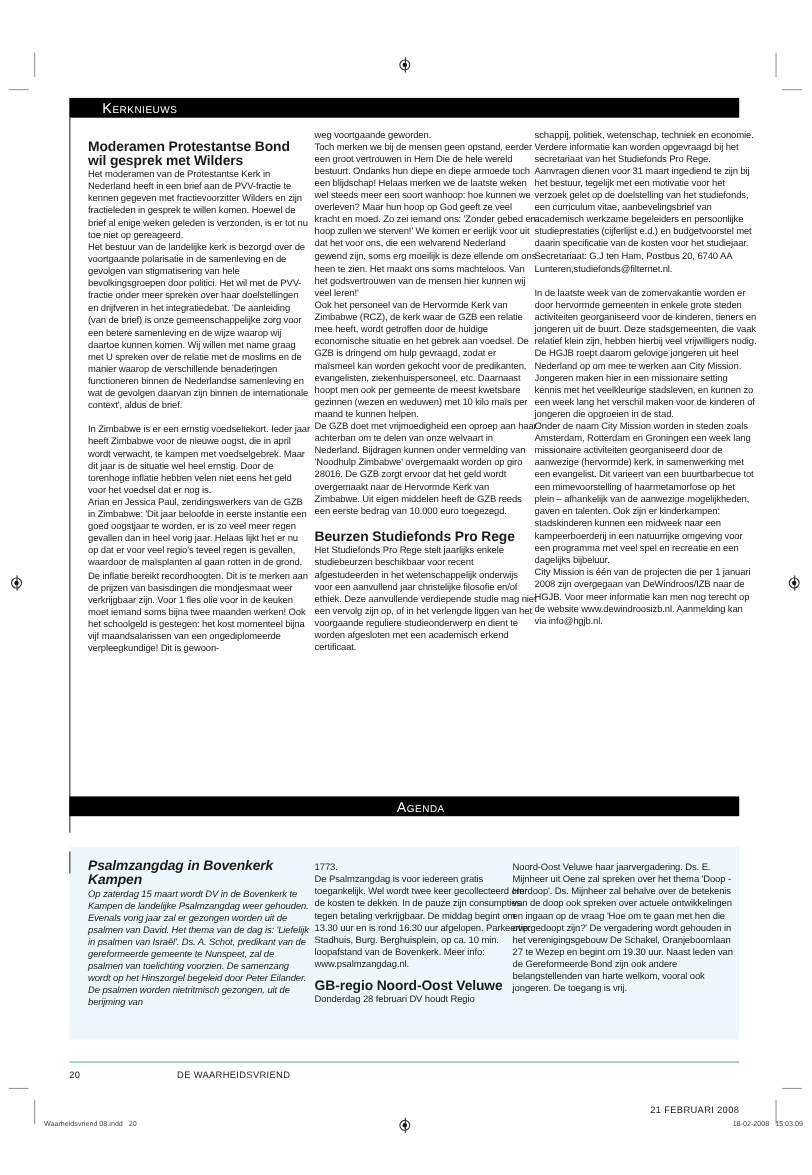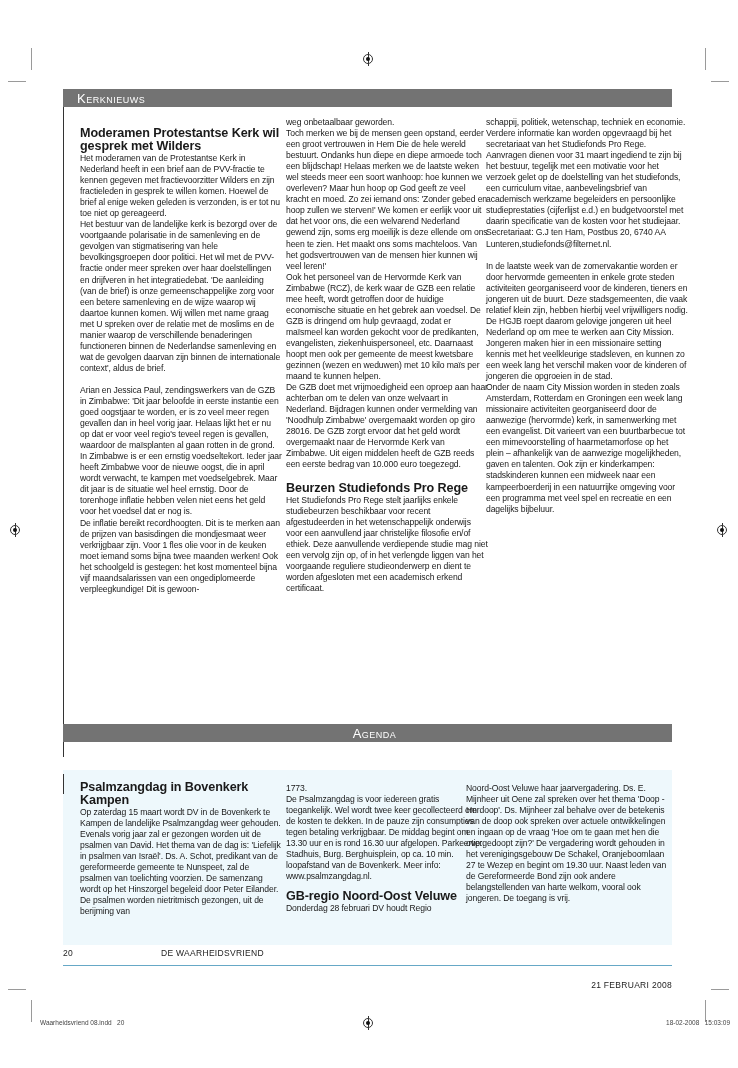--- a/index.html
+++ b/index.html
@@ -2,31 +2,31 @@
 <html><head>
 <meta charset="utf-8">
 <style>
   html, body { margin: 0; padding: 0; background: #ffffff; }
   body { width: 738px; height: 1068px; position: relative; overflow: hidden; font-family: "Liberation Sans", "DejaVu Sans", sans-serif; color: #1a1a1a; }
   .crop { position: absolute; background: #9a9a9a; }
   .reg { position: absolute; width: 10px; height: 10px; border-radius: 50%; border: 1px solid #333; box-sizing: border-box; background: #fff; }
   .reg::after { content: ""; position: absolute; left: 2px; top: 2px; width: 4px; height: 4px; border-radius: 50%; background: #111; }
   .reg::before { content: ""; position: absolute; left: 4px; top: -3px; width: 1px; height: 14px; background: #333; }
 
-  .section-bar { position: absolute; left: 63px; width: 609px; height: 18px; background: #737373; color: #ffffff; font-size: 13px; letter-spacing: 0.5px; line-height: 19px; padding-left: 14px; box-sizing: border-box; font-variant: small-caps; }
+  .section-bar { position: absolute; left: 63px; width: 609px; height: 18px; background: #000000; color: #ffffff; font-size: 13px; letter-spacing: 0.5px; line-height: 19px; padding-left: 30px; box-sizing: border-box; font-variant: small-caps; }
   .section-frame { position: absolute; left: 63px; border-left: 1px solid #333; }
   .agenda-bg { position: absolute; left: 63px; width: 609px; background: #eef8fc; }
 
   .col { position: absolute; width: 202px; font-size: 8.6px; line-height: 11.05px; letter-spacing: -0.1px; }
   .col h2 { font-size: 12.6px; line-height: 13px; margin: 0; font-weight: bold; color: #1a1a1a; letter-spacing: -0.1px; }
   .col p { margin: 0; }
   .col .gap { height: 11px; }
 
   .footer-line { position: absolute; left: 63px; width: 609px; top: 965px; height: 1px; background: #66a8c6; }
-  .footer { position: absolute; top: 948px; font-size: 8.5px; letter-spacing: 0.3px; color: #222; }
+  .footer { position: absolute; top: 972px; font-size: 8.5px; letter-spacing: 0.3px; color: #222; }
   .slug { position: absolute; top: 1019px; font-size: 6.5px; color: #444; }
 </style>
 </head>
 <body>
 
 <div class="crop" style="left:31px;top:48px;width:1px;height:22px;"></div>
 <div class="crop" style="left:8px;top:81px;width:18px;height:1px;"></div>
 <div class="crop" style="left:705px;top:48px;width:1px;height:22px;"></div>
 <div class="crop" style="left:711px;top:81px;width:18px;height:1px;"></div>
 <div class="crop" style="left:31px;top:1000px;width:1px;height:22px;"></div>
@@ -38,54 +38,55 @@
 <div class="reg" style="left:10px;top:525px;"></div>
 <div class="reg" style="left:717px;top:525px;"></div>
 <div class="reg" style="left:363px;top:1018px;"></div>
 
 <div class="section-bar" style="top:89px;">
   <span>Kerknieuws</span>
 </div>
 <div class="section-frame" style="top:107px;height:650px;"></div>
 
 <div class="col" style="left:80px;top:127px;">
-  <h2>Moderamen Protestantse Kerk wil gesprek met Wilders</h2>
+  <h2>Moderamen Protestantse Bond wil gesprek met Wilders</h2>
   <p>Het moderamen van de Protestantse Kerk in Nederland heeft in een brief aan de PVV-fractie te kennen gegeven met fractievoorzitter Wilders en zijn fractieleden in gesprek te willen komen. Hoewel de brief al enige weken geleden is verzonden, is er tot nu toe niet op gereageerd.</p>
   <p>Het bestuur van de landelijke kerk is bezorgd over de voortgaande polarisatie in de samenleving en de gevolgen van stigmatisering van hele bevolkingsgroepen door politici. Het wil met de PVV-fractie onder meer spreken over haar doelstellingen en drijfveren in het integratiedebat. 'De aanleiding (van de brief) is onze gemeenschappelijke zorg voor een betere samenleving en de wijze waarop wij daartoe kunnen komen. Wij willen met name graag met U spreken over de relatie met de moslims en de manier waarop de verschillende benaderingen functioneren binnen de Nederlandse samenleving en wat de gevolgen daarvan zijn binnen de internationale context', aldus de brief.</p>
   <div class="gap"></div>
+  <p>In Zimbabwe is er een ernstig voedseltekort. Ieder jaar heeft Zimbabwe voor de nieuwe oogst, die in april wordt verwacht, te kampen met voedselgebrek. Maar dit jaar is de situatie wel heel ernstig. Door de torenhoge inflatie hebben velen niet eens het geld voor het voedsel dat er nog is.</p>
   <p>Arian en Jessica Paul, zendingswerkers van de GZB in Zimbabwe: 'Dit jaar beloofde in eerste instantie een goed oogstjaar te worden, er is zo veel meer regen gevallen dan in heel vorig jaar. Helaas lijkt het er nu op dat er voor veel regio's teveel regen is gevallen, waardoor de maïsplanten al gaan rotten in de grond.</p>
-  <p>In Zimbabwe is er een ernstig voedseltekort. Ieder jaar heeft Zimbabwe voor de nieuwe oogst, die in april wordt verwacht, te kampen met voedselgebrek. Maar dit jaar is de situatie wel heel ernstig. Door de torenhoge inflatie hebben velen niet eens het geld voor het voedsel dat er nog is.</p>
   <p>De inflatie bereikt recordhoogten. Dit is te merken aan de prijzen van basisdingen die mondjesmaat weer verkrijgbaar zijn. Voor 1 fles olie voor in de keuken moet iemand soms bijna twee maanden werken! Ook het schoolgeld is gestegen: het kost momenteel bijna vijf maandsalarissen van een ongediplomeerde verpleegkundige! Dit is gewoon-</p>
 </div>
 
 <div class="col" style="left:286px;top:117px;">
-  <p>weg onbetaalbaar geworden.</p>
+  <p>weg voortgaande geworden.</p>
   <p>Toch merken we bij de mensen geen opstand, eerder een groot vertrouwen in Hem Die de hele wereld bestuurt. Ondanks hun diepe en diepe armoede toch een blijdschap! Helaas merken we de laatste weken wel steeds meer een soort wanhoop: hoe kunnen we overleven? Maar hun hoop op God geeft ze veel kracht en moed. Zo zei iemand ons: 'Zonder gebed en hoop zullen we sterven!' We komen er eerlijk voor uit dat het voor ons, die een welvarend Nederland gewend zijn, soms erg moeilijk is deze ellende om ons heen te zien. Het maakt ons soms machteloos. Van het godsvertrouwen van de mensen hier kunnen wij veel leren!'</p>
   <p>Ook het personeel van de Hervormde Kerk van Zimbabwe (RCZ), de kerk waar de GZB een relatie mee heeft, wordt getroffen door de huidige economische situatie en het gebrek aan voedsel. De GZB is dringend om hulp gevraagd, zodat er maïsmeel kan worden gekocht voor de predikanten, evangelisten, ziekenhuispersoneel, etc. Daarnaast hoopt men ook per gemeente de meest kwetsbare gezinnen (wezen en weduwen) met 10 kilo maïs per maand te kunnen helpen.</p>
   <p>De GZB doet met vrijmoedigheid een oproep aan haar achterban om te delen van onze welvaart in Nederland. Bijdragen kunnen onder vermelding van 'Noodhulp Zimbabwe' overgemaakt worden op giro 28016. De GZB zorgt ervoor dat het geld wordt overgemaakt naar de Hervormde Kerk van Zimbabwe. Uit eigen middelen heeft de GZB reeds een eerste bedrag van 10.000 euro toegezegd.</p>
   <div class="gap"></div>
   <h2>Beurzen Studiefonds Pro Rege</h2>
   <p>Het Studiefonds Pro Rege stelt jaarlijks enkele studiebeurzen beschikbaar voor recent afgestudeerden in het wetenschappelijk onderwijs voor een aanvullend jaar christelijke filosofie en/of ethiek. Deze aanvullende verdiepende studie mag niet een vervolg zijn op, of in het verlengde liggen van het voorgaande reguliere studieonderwerp en dient te worden afgesloten met een academisch erkend certificaat.</p>
 </div>
 
 <div class="col" style="left:486px;top:117px;">
   <p>schappij, politiek, wetenschap, techniek en economie.</p>
   <p>Verdere informatie kan worden opgevraagd bij het secretariaat van het Studiefonds Pro Rege. Aanvragen dienen voor 31 maart ingediend te zijn bij het bestuur, tegelijk met een motivatie voor het verzoek gelet op de doelstelling van het studiefonds, een curriculum vitae, aanbevelingsbrief van academisch werkzame begeleiders en persoonlijke studieprestaties (cijferlijst e.d.) en budgetvoorstel met daarin specificatie van de kosten voor het studiejaar. Secretariaat: G.J ten Ham, Postbus 20, 6740 AA Lunteren,studiefonds@filternet.nl.</p>
   <div class="gap"></div>
   <p>In de laatste week van de zomervakantie worden er door hervormde gemeenten in enkele grote steden activiteiten georganiseerd voor de kinderen, tieners en jongeren uit de buurt. Deze stadsgemeenten, die vaak relatief klein zijn, hebben hierbij veel vrijwilligers nodig. De HGJB roept daarom gelovige jongeren uit heel Nederland op om mee te werken aan City Mission. Jongeren maken hier in een missionaire setting kennis met het veelkleurige stadsleven, en kunnen zo een week lang het verschil maken voor de kinderen of jongeren die opgroeien in de stad.</p>
   <p>Onder de naam City Mission worden in steden zoals Amsterdam, Rotterdam en Groningen een week lang missionaire activiteiten georganiseerd door de aanwezige (hervormde) kerk, in samenwerking met een evangelist. Dit varieert van een buurtbarbecue tot een mimevoorstelling of haarmetamorfose op het plein – afhankelijk van de aanwezige mogelijkheden, gaven en talenten. Ook zijn er kinderkampen: stadskinderen kunnen een midweek naar een kampeerboerderij in een natuurrijke omgeving voor een programma met veel spel en recreatie en een dagelijks bijbeluur.</p>
+  <p>City Mission is één van de projecten die per 1 januari 2008 zijn overgegaan van DeWindroos/IZB naar de HGJB. Voor meer informatie kan men nog terecht op de website www.dewindroosizb.nl. Aanmelding kan via info@hgjb.nl.</p>
 </div>
 
 <div class="agenda-bg" style="top:770px;height:175px;"></div>
 <div class="section-bar" style="top:724px;text-align:center;">
   <span>Agenda</span>
 </div>
 <div class="section-frame" style="top:774px;height:20px;"></div>
 
-<div class="col" style="left:80px;top:781px;">
+<div class="col" style="left:80px;top:781px;font-style:italic;">
   <h2>Psalmzangdag in Bovenkerk Kampen</h2>
   <p>Op zaterdag 15 maart wordt DV in de Bovenkerk te Kampen de landelijke Psalmzangdag weer gehouden. Evenals vorig jaar zal er gezongen worden uit de psalmen van David. Het thema van de dag is: 'Liefelijk in psalmen van Israël'. Ds. A. Schot, predikant van de gereformeerde gemeente te Nunspeet, zal de psalmen van toelichting voorzien. De samenzang wordt op het Hinszorgel begeleid door Peter Eilander. De psalmen worden nietritmisch gezongen, uit de berijming van</p>
 </div>
 
 <div class="col" style="left:286px;top:783px;">
   <p>1773.</p>
   <p>De Psalmzangdag is voor iedereen gratis toegankelijk. Wel wordt twee keer gecollecteerd om de kosten te dekken. In de pauze zijn consumpties tegen betaling verkrijgbaar. De middag begint om 13.30 uur en is rond 16.30 uur afgelopen. Parkeertip: Stadhuis, Burg. Berghuisplein, op ca. 10 min. loopafstand van de Bovenkerk. Meer info: www.psalmzangdag.nl.</p>
   <div class="gap" style="height:8px;"></div>
   <h2>GB-regio Noord-Oost Veluwe</h2>
   <p>Donderdag 28 februari DV houdt Regio</p>

